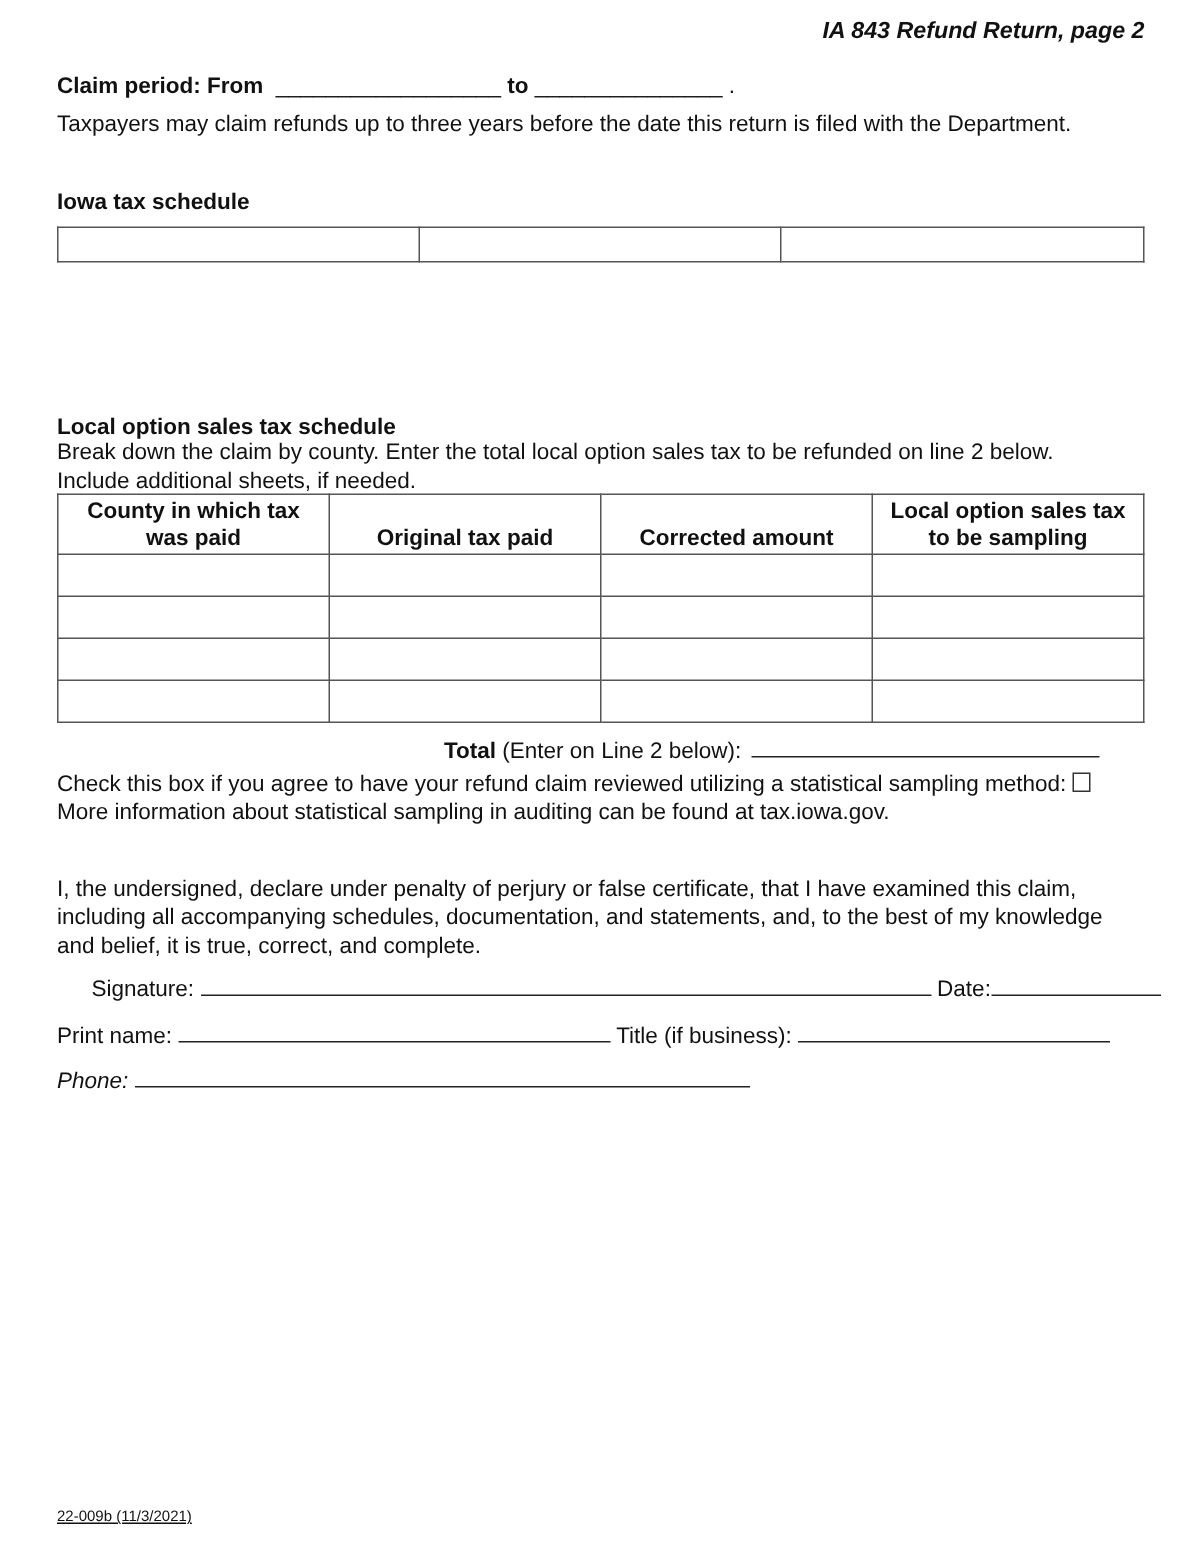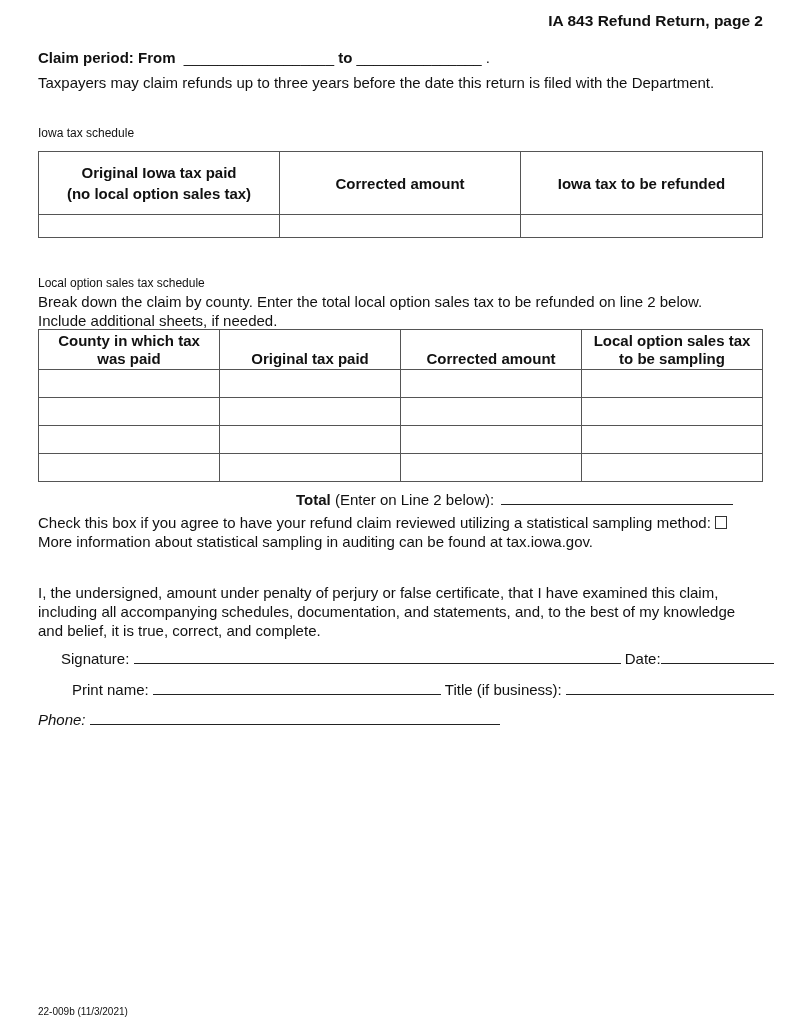--- a/index.html
+++ b/index.html
@@ -1,64 +1,59 @@
 <!DOCTYPE html>
 <html><head>
 <meta charset="utf-8">
 <style>
   html, body { margin: 0; padding: 0; background: #ffffff; }
   body {
     width: 800px; height: 1035px; position: relative; overflow: hidden;
     font-family: "Liberation Sans", sans-serif; color: #111111;
   }
   .abs { position: absolute; }
-  .hdr { right: 37px; top: 12px; font-size: 15.5px; font-weight: bold; }
+  .hdr { right: 37px; top: 12px; font-size: 15.5px; font-weight: bold; font-style: italic; }
   .claim { left: 38px; top: 49px; font-size: 15px; font-weight: bold; white-space: pre; }
   .blank { font-weight: normal; }
   .txt { font-size: 15px; white-space: nowrap; }
-  .secttl { font-size: 12px; font-weight: normal; }
+  .secttl { font-size: 15px; font-weight: bold; }
   table { border-collapse: collapse; position: absolute; table-layout: fixed; }
   td, th { border: 1px solid #555; padding: 0; }
   th { font-weight: bold; font-size: 15px; }
   .t1 { left: 38px; top: 151px; width: 724px; }
   .t1 th { height: 62px; text-align: center; vertical-align: middle; line-height: 21px; }
   .t1 td { height: 22px; }
   .t2 { left: 38px; top: 329px; width: 724px; }
   .t2 th { height: 38px; text-align: center; vertical-align: bottom; line-height: 18px; padding-bottom: 1px; }
   .t2 td { height: 27px; }
   .checkbox {
     display: inline-block; width: 10px; height: 11px; border: 1px solid #333;
     vertical-align: -1px; margin-left: 4px; cursor: pointer; background: #fff;
   }
   .line { display: inline-block; border-bottom: 1px solid #222; height: 14px; vertical-align: baseline; }
-  .footer { left: 38px; top: 1006px; font-size: 10px; }
+  .footer { left: 38px; top: 1006px; font-size: 10px; text-decoration: underline; }
 </style>
 </head>
 <body>
 
 <div class="abs hdr">IA 843 Refund Return, page 2</div>
 
 <div class="abs claim"><span>Claim period: From</span>  <span class="blank">__________________</span> <span>to</span> <span class="blank">_______________</span><span class="blank"> .</span></div>
 
 <div class="abs txt" style="left:38px; top:74px;">Taxpayers may claim refunds up to three years before the date this return is filed with the Department.</div>
 
 <div class="abs secttl" style="left:38px; top:126px;">Iowa tax schedule</div>
 
 <table class="t1">
   <colgroup>
       <col style="width:241px">
       <col style="width:241px">
       <col style="width:242px">
     </colgroup>
   <tbody>
-      <tr>
-    <th><span>Original Iowa tax paid</span><br><span>(no local option sales tax)</span></th>
-    <th><span>Corrected amount</span></th>
-    <th><span>Iowa tax to be refunded</span></th>
-  </tr>
   <tr>
     <td></td>
     <td></td>
     <td></td>
   </tr>
 </tbody>
   </table>
 
 <div class="abs secttl" style="left:38px; top:276px;text-align:center;">Local option sales tax schedule</div>
 <div class="abs txt" style="left:38px; top:293px;">Break down the claim by county. Enter the total local option sales tax to be refunded on line 2 below.</div>
@@ -103,23 +98,23 @@
     <td></td>
   </tr>
 </tbody>
   </table>
 
 <div class="abs txt" style="left:296px; top:490px;"><b>Total</b><span> (Enter on Line 2 below):</span> <span class="line" style="width:232px; margin-left:3px;"></span></div>
 
 <div class="abs txt" style="left:38px; top:514px;"><span>Check this box if you agree to have your refund claim reviewed utilizing a statistical sampling method:</span><span class="checkbox"></span></div>
 <div class="abs txt" style="left:38px; top:533px;">More information about statistical sampling in auditing can be found at tax.iowa.gov.</div>
 
-<div class="abs txt" style="left:38px; top:584px;">I, the undersigned, amount under penalty of perjury or false certificate, that I have examined this claim,</div>
+<div class="abs txt" style="left:38px; top:584px;">I, the undersigned, declare under penalty of perjury or false certificate, that I have examined this claim,</div>
 <div class="abs txt" style="left:38px; top:603px;">including all accompanying schedules, documentation, and statements, and, to the best of my knowledge</div>
 <div class="abs txt" style="left:38px; top:622px;">and belief, it is true, correct, and complete.</div>
 
 <div class="abs txt" style="left:38px; top:649px;margin-left:23px;"><span>Signature:</span> <span class="line" style="width:487px;"></span> <span>Date:</span><span class="line" style="width:113px;"></span></div>
 
-<div class="abs txt" style="left:38px; top:680px;margin-left:34px;"><span>Print name:</span> <span class="line" style="width:288px;"></span> <span>Title (if business):</span> <span class="line" style="width:208px;"></span></div>
+<div class="abs txt" style="left:38px; top:680px;"><span>Print name:</span> <span class="line" style="width:288px;"></span> <span>Title (if business):</span> <span class="line" style="width:208px;"></span></div>
 
 <div class="abs txt" style="left:38px; top:710px;font-style:italic;"><span>Phone:</span> <span class="line" style="width:410px;"></span></div>
 
 <div class="abs footer">22-009b (11/3/2021)</div>
 
 </body></html>

